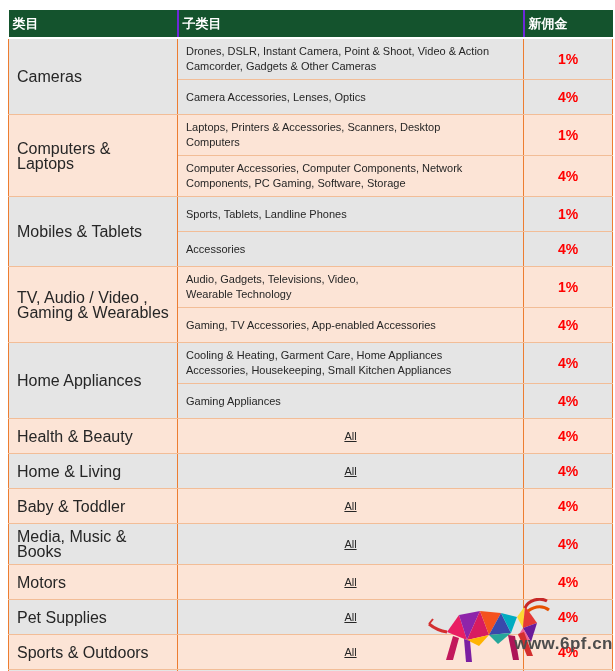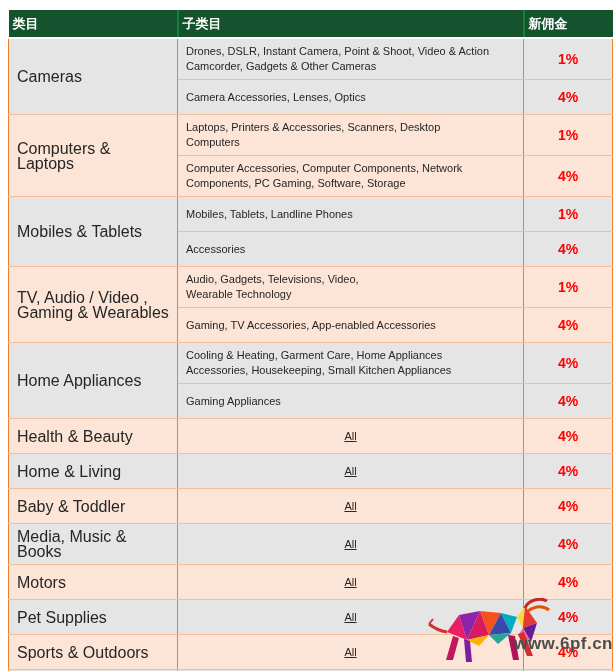--- a/index.html
+++ b/index.html
@@ -15,21 +15,21 @@
     border-collapse:collapse;table-layout:fixed;
   }
   col.c1{width:169px;} col.c2{width:346px;} col.c3{width:89px;}
 
   thead th{
     background:#14532d;color:#ffffff;
     font-size:13px;font-weight:bold;
     height:23px;padding:2px 4px;text-align:left;
     border-bottom:2px solid #ffffff;
   }
-  thead th + th{border-left:2px solid #15803d;}
+  thead th + th{border-left:2px solid #6d28d9;}
 
   tbody td{
     border-left:1px solid #ED7D31;
     border-right:1px solid #ED7D31;
     border-top:1px solid #F2BD97;
     border-bottom:1px solid #F2BD97;
     color:#262626;vertical-align:middle;
     height:24px;line-height:15px;
   }
   tbody tr:last-child td{border-bottom:1px solid #ED7D31;}
@@ -101,21 +101,21 @@
 Computers</td>
           <td class="com">1%</td>
         </tr>
         <tr class="peach">
           <td class="sub">Computer Accessories, Computer Components, Network
 Components, PC Gaming, Software, Storage</td>
           <td class="com">4%</td>
         </tr>
         <tr class="white">
           <td rowspan="2" class="cat">Mobiles &amp; Tablets</td>
-          <td class="sub">Mobiles, Tablets, Landline Phones</td>
+          <td class="sub">Sports, Tablets, Landline Phones</td>
           <td class="com">1%</td>
         </tr>
         <tr class="white">
           <td class="sub">Accessories</td>
           <td class="com">4%</td>
         </tr>
         <tr class="peach">
           <td rowspan="2" class="cat">TV, Audio / Video ,
 Gaming &amp; Wearables</td>
           <td class="sub">Audio, Gadgets, Televisions, Video,

